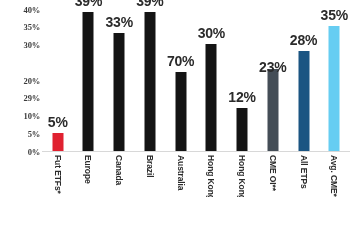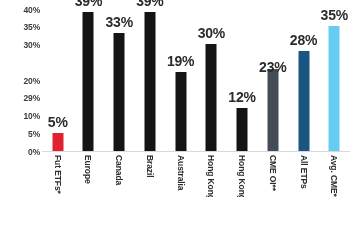--- a/index.html
+++ b/index.html
@@ -6,21 +6,21 @@
   body{
     width:350px;height:197px;overflow:hidden;background:#ffffff;
     font-family:"Liberation Sans", sans-serif;
   }
   #chart-root{position:relative;width:350px;height:197px;overflow:hidden;background:#fff;}
 
   
   .ytick{
     position:absolute;right:0;width:38px;text-align:right;
     font-size:8.5px;font-weight:700;color:#3b3b3b;letter-spacing:-0.2px;
-    transform:translateY(-50%);white-space:nowrap;
+    transform:translateY(-50%);white-space:nowrap;font-family:Liberation Serif, serif;
   }
   #yaxis{position:absolute;left:0;top:0;width:40px;height:197px;}
 
   
   #plot{
     position:absolute;left:42px;top:0;right:0;height:152px;
   }
   #baseline{
     position:absolute;left:0;right:0;bottom:0;height:1.5px;background:#d8d8d8;
   }
@@ -77,21 +77,21 @@
       <div class="bar-slot" style="left: 62.1818px;">
         <div class="bar" style="height: 117.15px; background: rgb(20, 20, 20);"></div>
         <div class="vlabel" style="bottom: 120.15px;">33%</div>
       </div>
       <div class="bar-slot" style="left: 92.9091px;">
         <div class="bar" style="height: 138.45px; background: rgb(20, 20, 20);"></div>
         <div class="vlabel" style="bottom: 141.45px;">39%</div>
       </div>
       <div class="bar-slot" style="left: 123.636px;">
         <div class="bar" style="height: 78.1px; background: rgb(20, 20, 20);"></div>
-        <div class="vlabel" style="bottom: 81.1px;">19%</div>
+        <div class="vlabel" style="bottom: 81.1px;">70%</div>
       </div>
       <div class="bar-slot" style="left: 154.364px;">
         <div class="bar" style="height: 106.5px; background: rgb(20, 20, 20);"></div>
         <div class="vlabel" style="bottom: 109.5px;">30%</div>
       </div>
       <div class="bar-slot" style="left: 185.091px; text-decoration: underline;">
         <div class="bar" style="height: 42.6px; background: rgb(20, 20, 20);"></div>
         <div class="vlabel" style="bottom: 45.6px;">12%</div>
       </div>
       <div class="bar-slot" style="left: 215.818px;">

